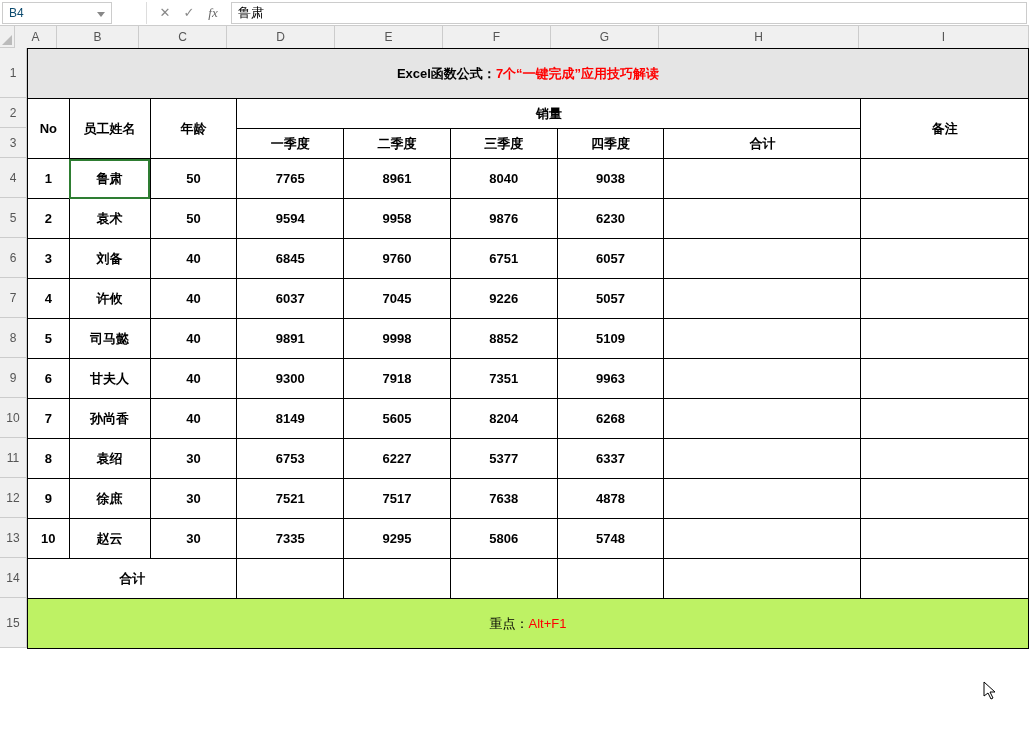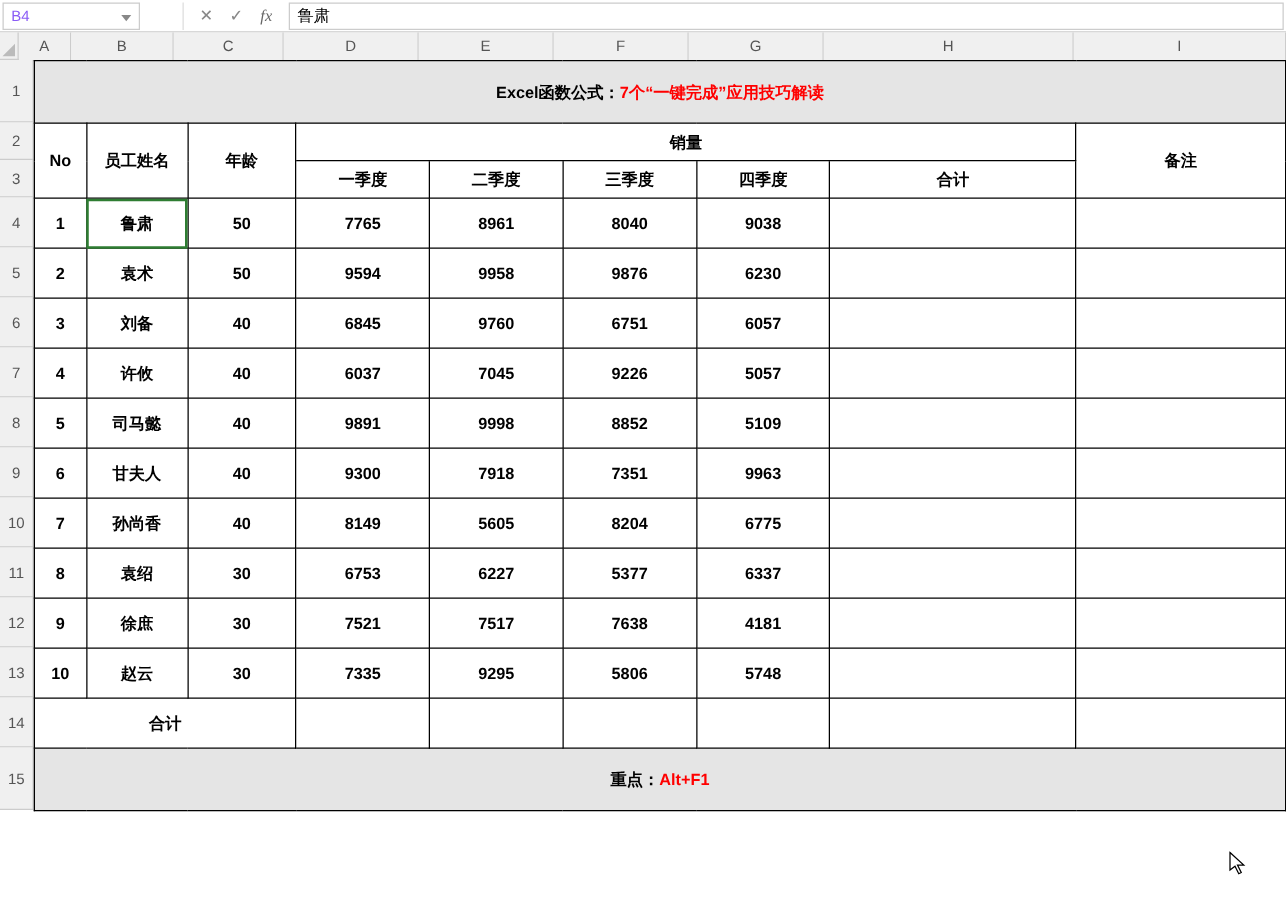--- a/index.html
+++ b/index.html
@@ -22,21 +22,21 @@
 }
 .name-box {
   width: 110px;
   height: 22px;
   border: 1px solid #ccc;
   margin-left: 2px;
   display: flex;
   align-items: center;
   padding-left: 6px;
   font-size: 12px;
-  color: #8b5cf6;
+  color: #0c4a6e;
   position: relative;
 }
 .name-box::after {
   content: "";
   position: absolute;
   right: 6px;
   top: 9px;
   border-left: 4px solid transparent;
   border-right: 4px solid transparent;
   border-top: 5px solid #888;
@@ -87,22 +87,22 @@
 .data-border td, .data-border th { border: 1.5px solid #000 !important; }
 .title-row td {
   background: #e5e5e5;
   font-weight: bold;
   font-size: 20px;
   height: 50px;
 }
 .title-black { color: #000; }
 .title-red { color: #ff0000; }
 .footer-row td {
-  background: #e5e5e5;
-  font-weight: bold;
+  background: #bef264;
+  font-weight: normal;
   font-size: 18px;
   height: 50px;
 }
 th.header-cell { font-weight: bold; font-size: 16px; }
 td.data-cell { font-weight: bold; font-size: 16px; }
 td.selected { outline: 2px solid #2e7d32; outline-offset: -2px; }
 .cursor {
   position: absolute;
   right: 30px;
   bottom: 30px;
@@ -260,21 +260,21 @@
             <td class="data-cell"></td>
             <td class="data-cell"></td>
           </tr>
           <tr class="h-row">
             <td class="data-cell">7</td>
             <td class="data-cell">孙尚香</td>
             <td class="data-cell">40</td>
             <td class="data-cell">8149</td>
             <td class="data-cell">5605</td>
             <td class="data-cell">8204</td>
-            <td class="data-cell">6775</td>
+            <td class="data-cell">6268</td>
             <td class="data-cell"></td>
             <td class="data-cell"></td>
           </tr>
           <tr class="h-row">
             <td class="data-cell">8</td>
             <td class="data-cell">袁绍</td>
             <td class="data-cell">30</td>
             <td class="data-cell">6753</td>
             <td class="data-cell">6227</td>
             <td class="data-cell">5377</td>
@@ -282,21 +282,21 @@
             <td class="data-cell"></td>
             <td class="data-cell"></td>
           </tr>
           <tr class="h-row">
             <td class="data-cell">9</td>
             <td class="data-cell">徐庶</td>
             <td class="data-cell">30</td>
             <td class="data-cell">7521</td>
             <td class="data-cell">7517</td>
             <td class="data-cell">7638</td>
-            <td class="data-cell">4181</td>
+            <td class="data-cell">4878</td>
             <td class="data-cell"></td>
             <td class="data-cell"></td>
           </tr>
           <tr class="h-row">
             <td class="data-cell">10</td>
             <td class="data-cell">赵云</td>
             <td class="data-cell">30</td>
             <td class="data-cell">7335</td>
             <td class="data-cell">9295</td>
             <td class="data-cell">5806</td>

